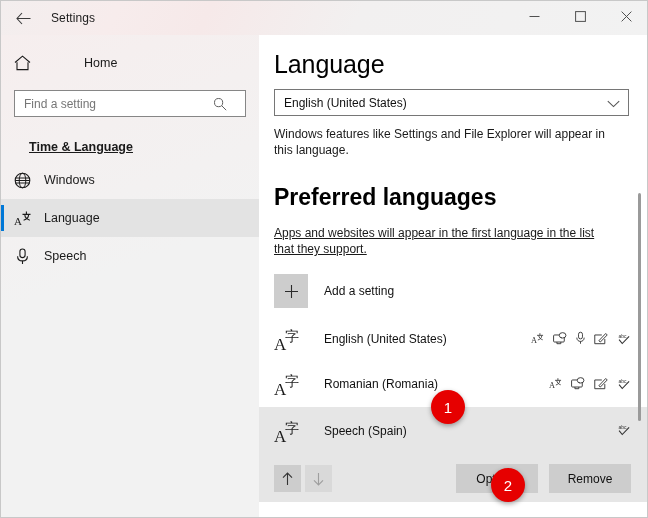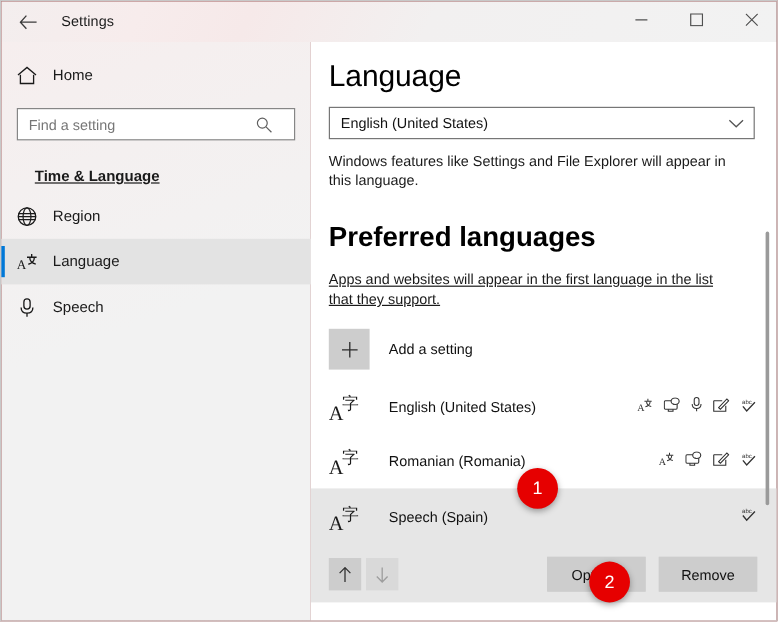--- a/index.html
+++ b/index.html
@@ -9,21 +9,21 @@
     height: 518px;
     overflow: hidden;
     font-family: "Liberation Sans", sans-serif;
     background: #ffffff;
   }
 
   #app {
     position: relative;
     width: 648px;
     height: 518px;
-    background: #7f1d1d;
+    background: #15803d;
     border: 1px solid #c8c8c8;
     overflow: hidden;
   }
 
   
   .titlebar {
     position: absolute;
     left: 0; top: 0;
     width: 648px; height: 34px;
     background: linear-gradient(115deg, #f3eeee 0%, #f7ecec 18%, #f6e9e9 32%, #f2f0f0 55%, #f2f2f2 100%);
@@ -76,21 +76,21 @@
     width: 30px;
     display: flex;
     align-items: center;
     justify-content: flex-start;
     flex: none;
   }
   .nav-row .lbl {
     font-size: 12.5px;
     color: #1a1a1a;
   }
-  .home-row { height: 38px; margin-top: 9px; }
+  .home-row { height: 38px; margin-top: 9px; gap: 40px; }
 
   .search-wrap {
     margin: 8px 13px 0 13px;
     height: 27px;
     border: 1px solid #868686;
     background: #ffffff;
     display: flex;
     align-items: center;
     padding: 0 18px 0 9px;
   }
@@ -324,21 +324,21 @@
 
 
     <div class="nav-row nav-item">
       <span class="ico">
         <svg width="17" height="17" viewBox="0 0 17 17">
           <circle cx="8.5" cy="8.5" r="7.3" fill="none" stroke="#1a1a1a" stroke-width="1.1"></circle>
           <ellipse cx="8.5" cy="8.5" rx="3.3" ry="7.3" fill="none" stroke="#1a1a1a" stroke-width="1"></ellipse>
           <path d="M1.4 6 L15.6 6 M1.4 11 L15.6 11 M1.2 8.5 L15.8 8.5" stroke="#1a1a1a" stroke-width="1"></path>
         </svg>
       </span>
-      <span class="lbl">Region</span>
+      <span class="lbl">Windows</span>
     </div>
 
     <div class="nav-row nav-item selected">
       <span class="accent"></span>
       <span class="ico">
         <svg width="18" height="17" viewBox="0 0 18 17">
           <text x="0" y="14.5" font-family="Liberation Serif, serif" font-size="11" fill="#1a1a1a">A</text>
           <path d="M8.5 4.4 L16.5 4.4 M12.4 1.6 L12.4 4.4" stroke="#1a1a1a" stroke-width="1.1"></path>
           <path d="M14.6 4.6 C14.6 8.2 12 9.6 9.6 10.2" fill="none" stroke="#1a1a1a" stroke-width="1.1"></path>
           <path d="M10.8 4.6 C10.8 7.4 13.2 9.4 15.8 10.2" fill="none" stroke="#1a1a1a" stroke-width="1.1"></path>

